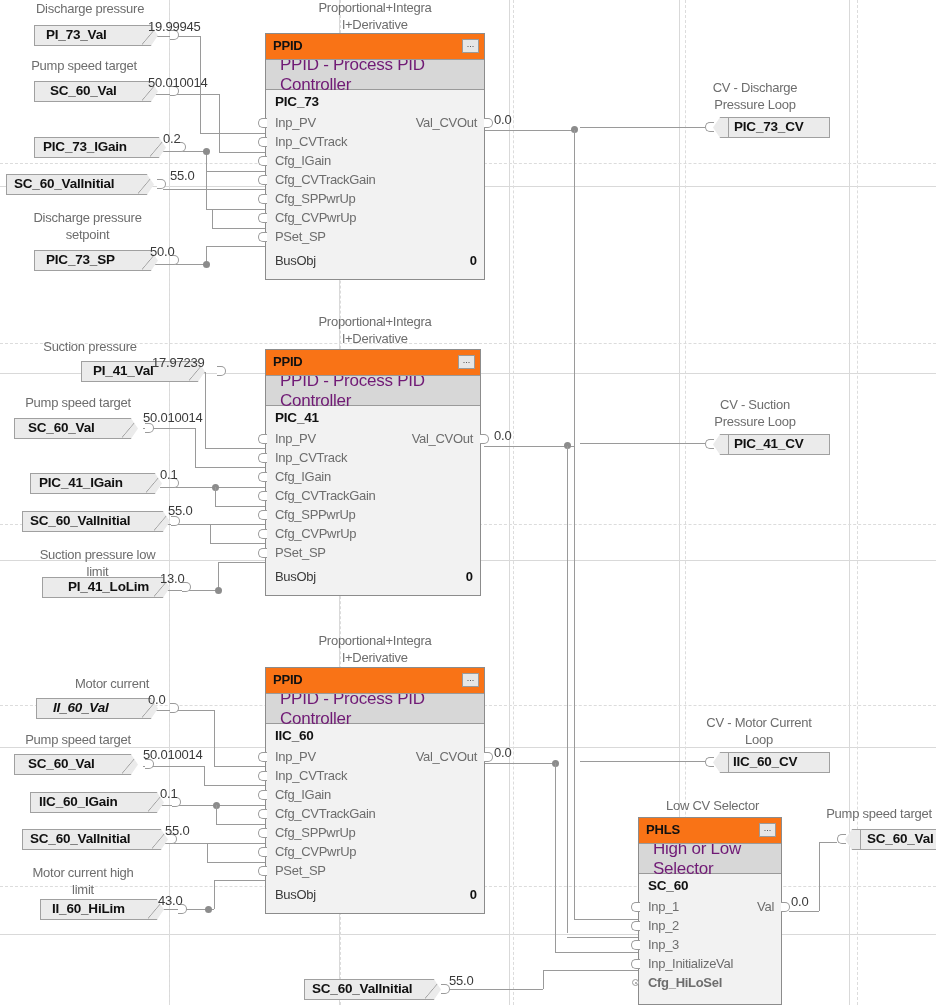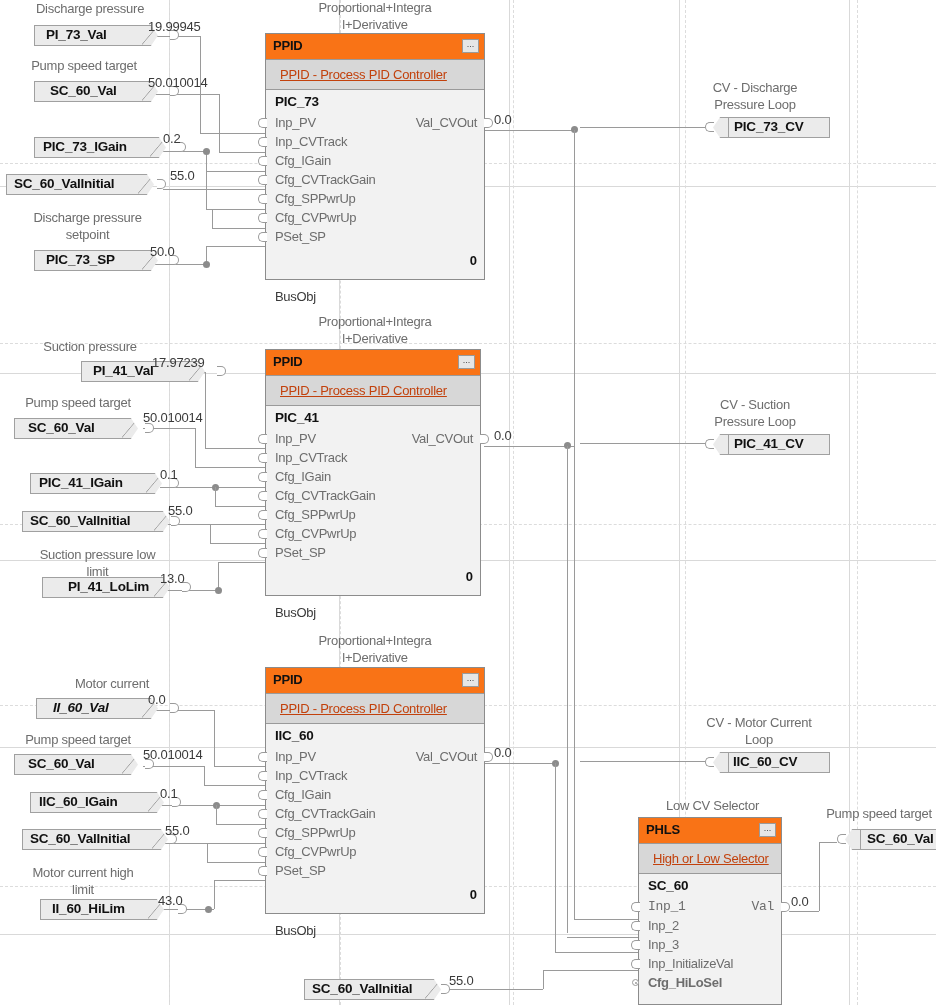--- a/index.html
+++ b/index.html
@@ -45,26 +45,25 @@
     width:17px;height:14px;
     border:1px solid #9a9a9a;
     background:#e6e6e6;
     font-size:9px;line-height:9px;text-align:center;color:#444;
     box-sizing:border-box;
   }
   .fb-sub{
     height:30px;
     background:#d7d7d7;
     border-bottom:1px solid #9a9a9a;
-    font-size:13px;color:#c2410c;
+    font-size:17px;color:#701a75;
     padding-left:14px;
     display:flex;align-items:center;
     box-sizing:border-box;
     letter-spacing:-0.25px;
-    text-decoration:underline;
   }
   .fb-body{
     position:relative;
     background:#f2f2f2;
     height:calc(100% - 57px);
   }
   .fb-inst{
     position:absolute;left:9px;top:4px;
     font-size:13.5px;font-weight:bold;color:#111;
     letter-spacing:-0.2px;
@@ -79,21 +78,21 @@
   }
   .pin-out-label{
     position:absolute;right:7px;top:0;
     font-size:13px;color:#6d6d6d;line-height:19px;
     letter-spacing:-0.3px;white-space:nowrap;
   }
   .pin-val-label{
     position:absolute;right:7px;top:0;
     font-size:13px;color:#111;font-weight:bold;line-height:19px;
   }
-  .pin-name-dark{color:#3a3a3a;margin-top:36px;}
+  .pin-name-dark{color:#3a3a3a;}
   
   .pin-left{
     position:absolute;left:-8px;top:4.5px;
     width:9px;height:10px;
     border:1px solid #9a9a9a;
     border-right:none;
     border-radius:9px 0 0 9px;
     background:#fff;
     box-sizing:border-box;
   }
@@ -457,21 +456,21 @@
   <div class="val" style="left:494px;top:745px;">0.0</div>
 
   <div class="fb" style="left:638px;top:817px;width:144px;height:188px;">
     <div class="fb-hdr">
       <span class="fb-hdr-name">PHLS</span>
       <span class="fb-ellipsis">...</span>
     </div>
     <div class="fb-sub">High or Low Selector</div>
     <div class="fb-body">
       <div class="fb-inst">SC_60</div>
-      <div class="pin-row" style="top:23px;font-family:Liberation Mono, monospace;">
+      <div class="pin-row" style="top:23px;">
         <span class="pin-left"></span>
         <span class="pin-in-label">Inp_1</span>
         <span class="pin-right"></span>
         <span class="pin-out-label">Val</span>
       </div>
       <div class="pin-row" style="top:42px;">
         <span class="pin-left"></span>
         <span class="pin-in-label">Inp_2</span>
       </div>
       <div class="pin-row" style="top:61px;">

